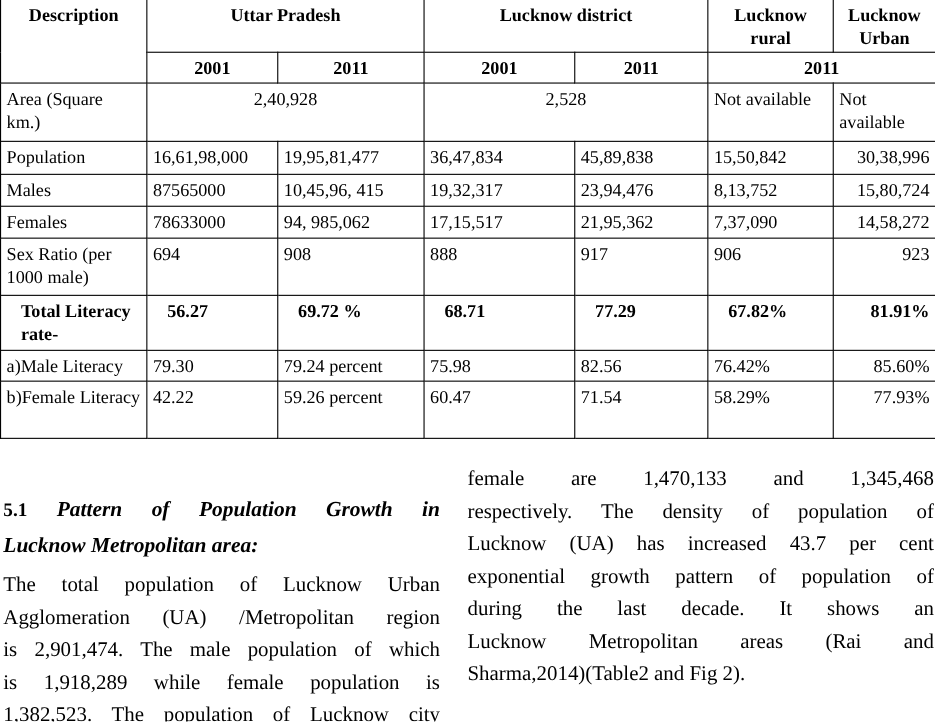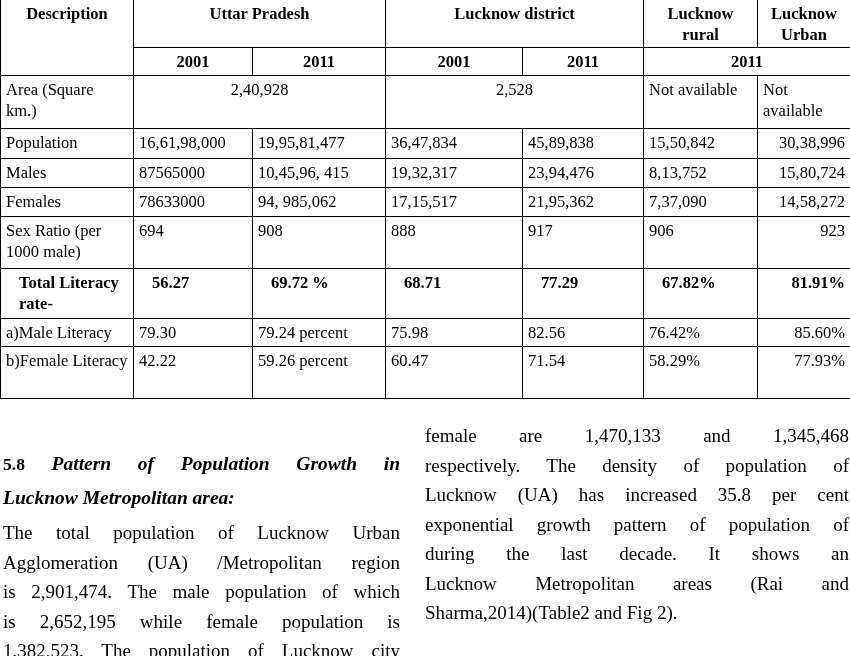--- a/index.html
+++ b/index.html
@@ -168,39 +168,39 @@
       <td class="num">58.29%</td>
       <td class="numlast">77.93%</td>
     </tr>
   </tbody>
 </table>
 
 <div class="article">
   <div class="col-left">
     <div class="heading">
       <div class="hline jl ln">
-        <span class="hnum">5.8</span>
+        <span class="hnum">5.1</span>
         <span class="hit">Pattern of Population Growth in</span>
       </div>
       <div class="hline">
         <span class="hit">Lucknow Metropolitan area:</span>
       </div>
     </div>
     <div class="para-left">
       <div class="ln jl">The total population of Lucknow Urban</div>
       <div class="ln jl">Agglomeration (UA) /Metropolitan region</div>
       <div class="ln jl">is 2,901,474. The male population of which</div>
-      <div class="ln jl">is 2,652,195 while female population is</div>
+      <div class="ln jl">is 1,918,289 while female population is</div>
       <div class="ln jl">1,382,523. The population of Lucknow city</div>
     </div>
   </div>
   <div class="col-right">
     <div class="para-right">
       <div class="ln jl">female are 1,470,133 and 1,345,468</div>
       <div class="ln jl">respectively. The density of population of</div>
-      <div class="ln jl">Lucknow (UA) has increased 35.8 per cent</div>
+      <div class="ln jl">Lucknow (UA) has increased 43.7 per cent</div>
       <div class="ln jl">exponential growth pattern of population of</div>
       <div class="ln jl">during the last decade. It shows an</div>
       <div class="ln jl">Lucknow Metropolitan areas (Rai and</div>
       <div class="ln">Sharma,2014)(Table2 and Fig 2).</div>
     </div>
   </div>
 </div>
 
 </body></html>

